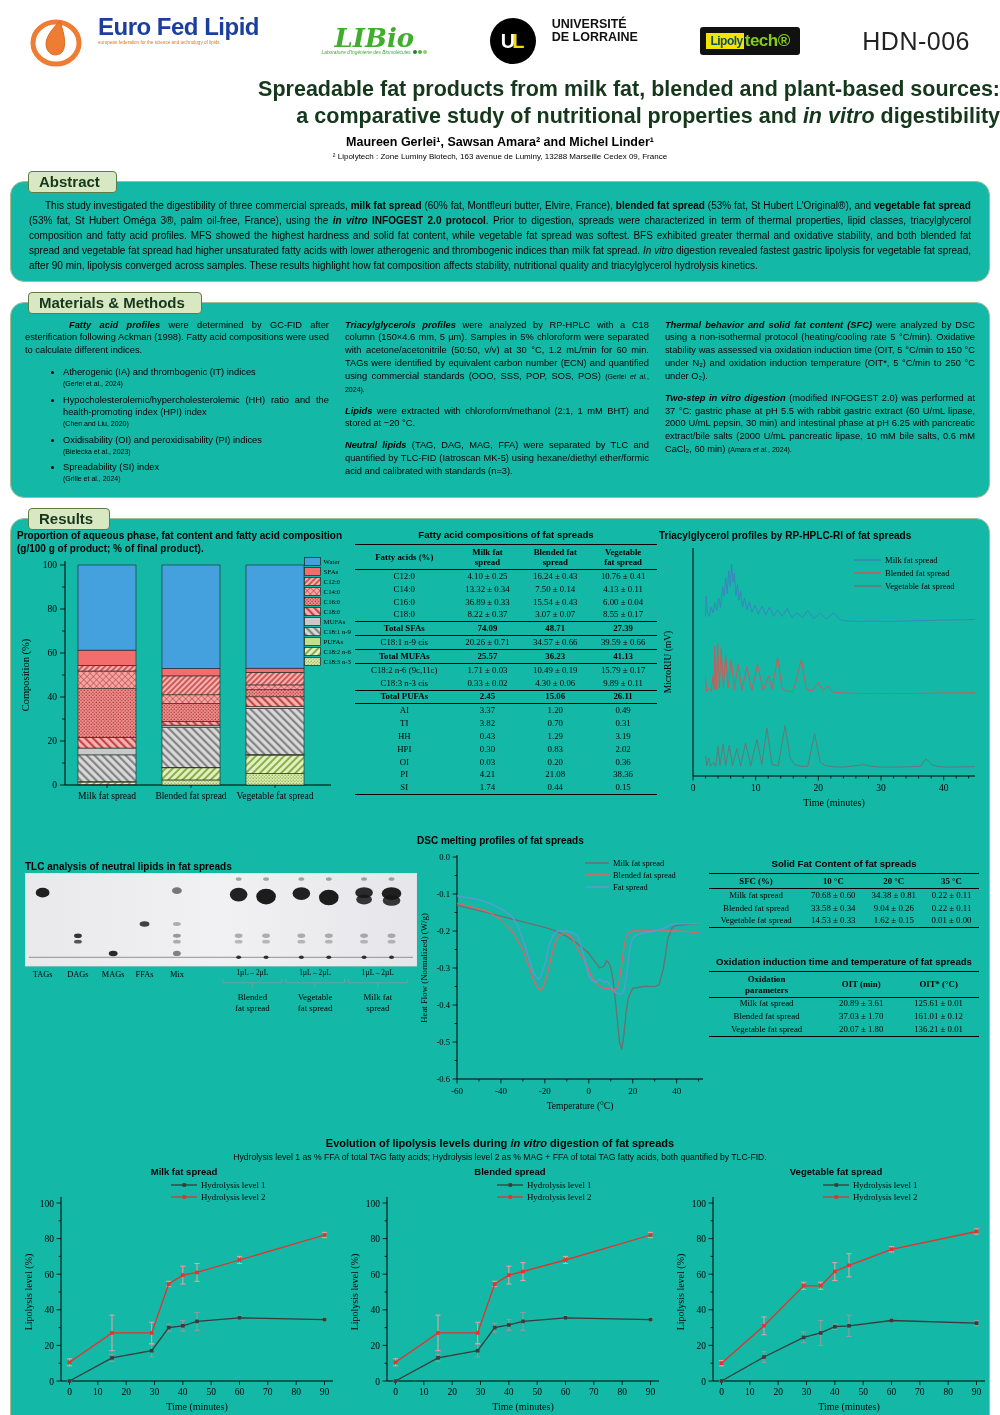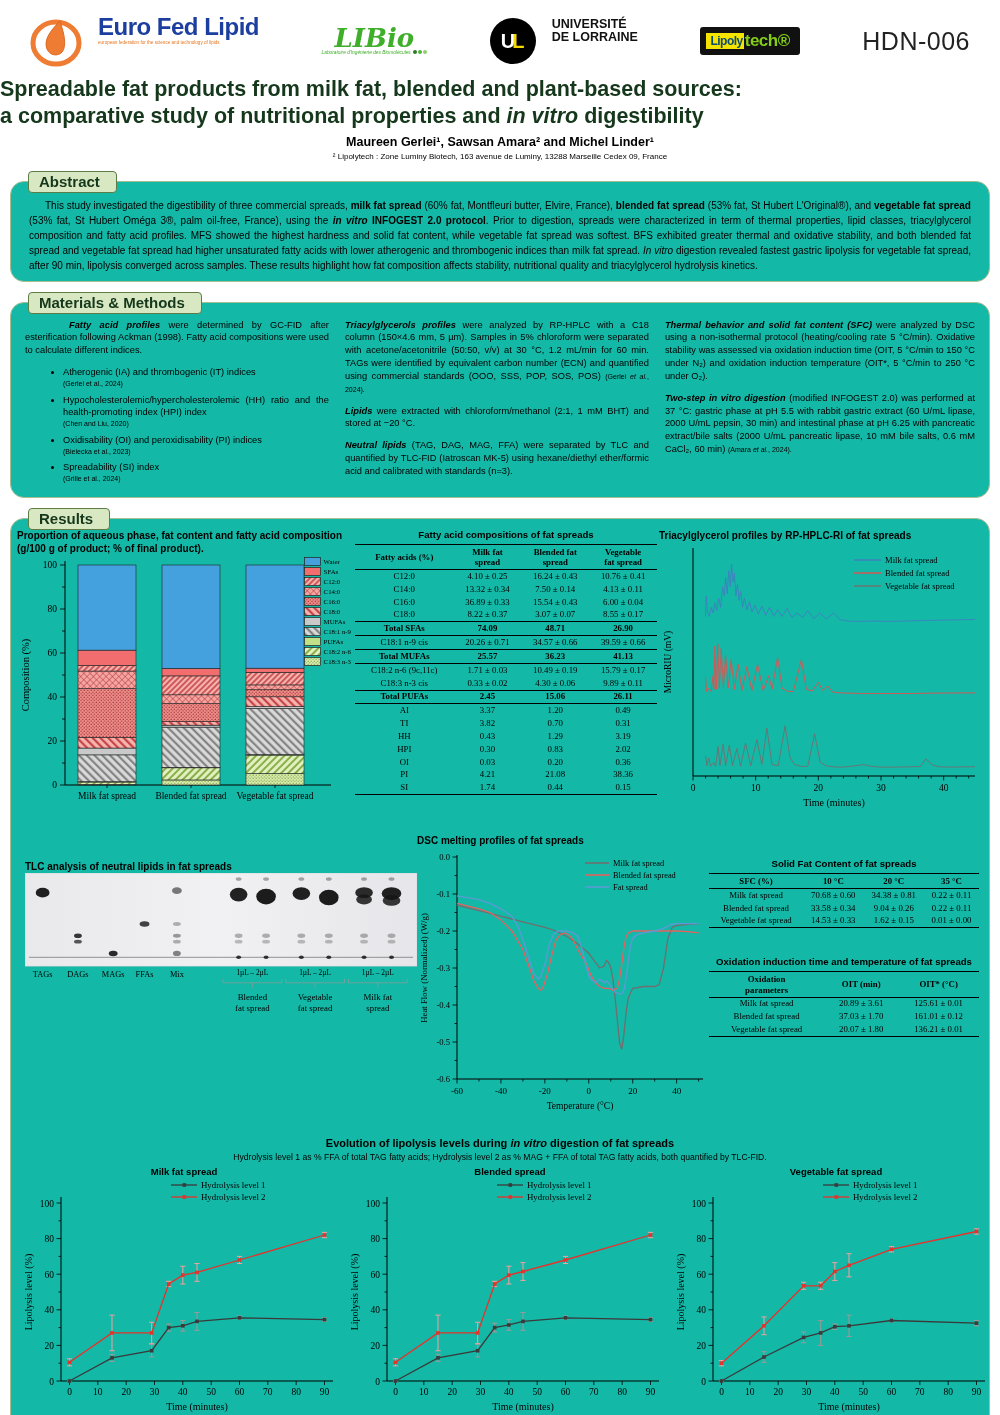--- a/index.html
+++ b/index.html
@@ -19,21 +19,21 @@
   .ul-circle{width:46px;height:46px;border-radius:50%;background:#000;color:#fff;display:flex;align-items:center;justify-content:center;font-weight:bold;font-size:20px;}
   .ul-circle .u{color:#fff;}
   .ul-circle .l{color:#f5d800;margin-left:-3px;}
   .ul-text{font-weight:bold;font-size:12.5px;line-height:1.05;color:#111;}
   .lipoly{background:#111;border-radius:3px;padding:3px 6px;display:flex;align-items:center;}
   .lipoly .p1{background:#f5e400;color:#0c4a6e;font-weight:bold;font-size:12px;padding:1px 1px 1px 4px;letter-spacing:-0.5px;}
   .lipoly .p2{color:#84cc16;background:#111;font-weight:bold;font-size:17px;padding:1px 4px 1px 1px;letter-spacing:-0.5px;}
   .poster-id{font-size:25px;color:#222;letter-spacing:0.5px;}
 
   
-  .title{font-size:21.5px;font-weight:bold;color:#15371b;text-align:left;line-height:1.25;margin-top:4px;}
+  .title{font-size:21.5px;font-weight:bold;color:#15371b;text-align:right;line-height:1.25;margin-top:4px;}
   .authors{font-size:12.5px;font-weight:bold;text-align:center;margin-top:5px;}
   .affil{font-size:8px;text-align:center;line-height:1.35;margin-top:3px;}
 
   
   .sec-label{display:inline-block;background:#d8e8c2;border:1.4px solid #5e7d46;border-radius:4px;padding:1px 16px 2px 10px;font-weight:bold;font-size:15px;color:#15371b;position:relative;z-index:3;margin-left:28px;}
   .sec-box{border:1.4px solid #a6bd92;border-radius:14px;margin:-12px 10px 2px 10px;position:relative;z-index:1;background:#14b8a6;}
   .abstract-box{padding:16px 18px 8px 18px;font-size:10px;line-height:1.5;text-align:justify;}
   .abstract-box p{margin:0;text-indent:16px;}
   .methods-box{padding:16px 14px 8px 14px;display:grid;grid-template-columns:1fr 1fr 1.02fr;gap:16px;font-size:9.3px;line-height:1.38;text-align:justify;}
   .mcol p{margin:0 0 9px 0;}
@@ -380,21 +380,21 @@
                   <tr>
                     <td>C18:0</td>
                     <td>8.22 ± 0.37</td>
                     <td>3.07 ± 0.07</td>
                     <td>8.55 ± 0.17</td>
                   </tr>
                   <tr class="bold">
                     <td>Total SFAs</td>
                     <td>74.09</td>
                     <td>48.71</td>
-                    <td>26.90</td>
+                    <td>27.39</td>
                   </tr>
                   <tr>
                     <td>C18:1 n-9 cis</td>
                     <td>20.26 ± 0.71</td>
                     <td>34.57 ± 0.66</td>
                     <td>39.59 ± 0.66</td>
                   </tr>
                   <tr class="bold">
                     <td>Total MUFAs</td>
                     <td>25.57</td>

